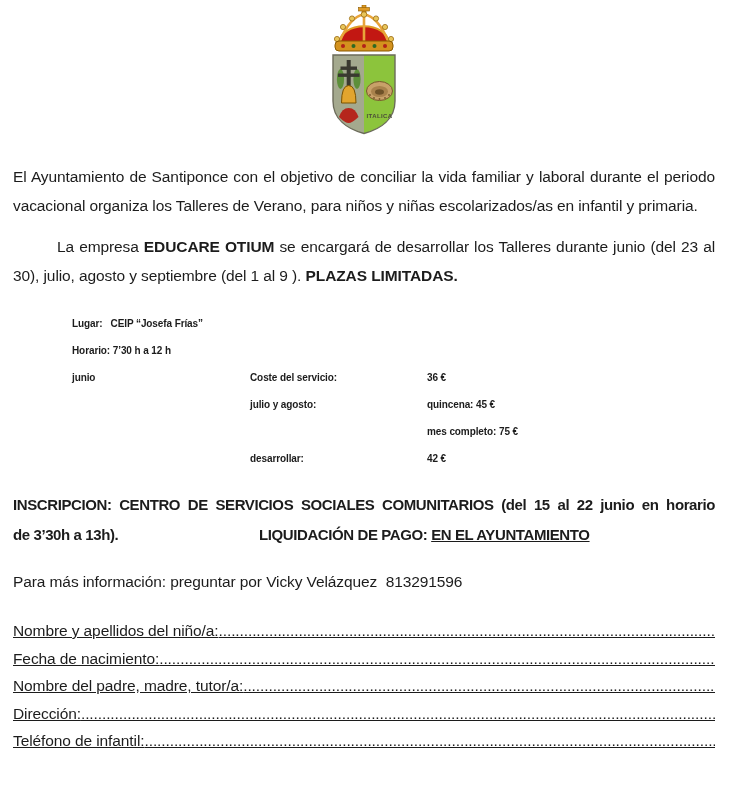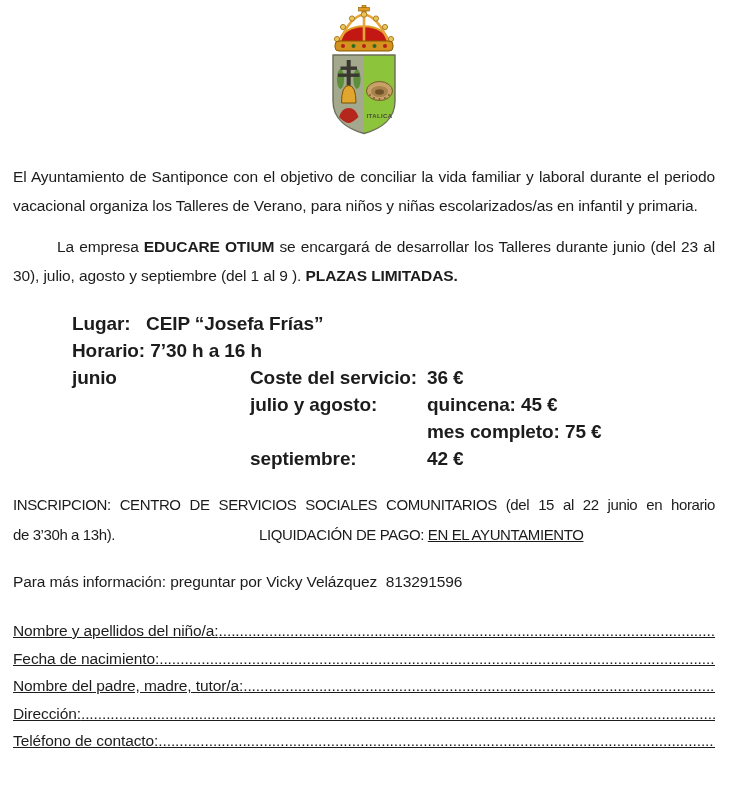--- a/index.html
+++ b/index.html
@@ -12,23 +12,23 @@
     background:#ffffff;
     color:#1c1c1c;
     font-family:"Liberation Sans", sans-serif;
   }
   .logo{display:block;width:78px;margin:5px auto 0;}
   .p{font-size:15.5px;line-height:29px;text-align:justify;letter-spacing:-0.1px;margin:0;}
   .intro{margin-top:27px;}
   .empresa{margin-top:12px;text-indent:44px;}
   .b{font-weight:bold;}
   .pre{white-space:pre-wrap;}
-  .detalles{margin:20px 0 0 59px;font-weight:bold;font-size:19px;line-height:27px;letter-spacing:-0.1px;}
+  .detalles{margin:20px 0 0 59px;font-weight:bold;font-size:10px;line-height:27px;letter-spacing:-0.1px;}
   .cost-row{display:grid;grid-template-columns:178px 177px auto;}
-  .inscripcion{margin-top:18px;font-weight:normal;font-size:15px;letter-spacing:-0.4px;line-height:30px;}
+  .inscripcion{margin-top:18px;font-weight:bold;font-size:15px;letter-spacing:-0.4px;line-height:30px;}
   .insc-l1{white-space:nowrap;text-align:justify;text-align-last:justify;}
   .insc-l2{position:relative;white-space:nowrap;}
   .insc-liq{position:absolute;left:246px;top:0;}
   .u{text-decoration:underline;}
   .contacto{margin-top:17px;font-size:15.5px;line-height:29px;letter-spacing:-0.1px;white-space:pre-wrap;}
   .formulario{margin-top:21px;font-size:15.5px;letter-spacing:-0.1px;}
   .campo{display:flex;line-height:27.5px;text-decoration:underline;}
   .campo .label{white-space:pre;}
   .campo .dots{flex:1;overflow:hidden;white-space:nowrap;}
 </style>
@@ -93,40 +93,40 @@
       <text x="54.5" y="113" text-anchor="middle" font-size="6" font-weight="bold" letter-spacing="0.4" fill="#4a4a38" font-family="Liberation Sans, sans-serif">ITALICA</text>
     </g>
   </svg>
 
   <p class="p intro">El Ayuntamiento de Santiponce con el objetivo de conciliar la vida familiar y laboral durante el periodo vacacional organiza los Talleres de Verano, para niños y niñas escolarizados/as en infantil y primaria.</p>
 
   <p class="p empresa"><span>La empresa </span><span class="b">EDUCARE OTIUM</span><span> se encargará de desarrollar los Talleres durante junio (del 23 al 30), julio, agosto y septiembre (del 1 al 9 ). </span><span class="b">PLAZAS LIMITADAS.</span></p>
 
   <div class="detalles">
     <div class="pre">Lugar:   CEIP “Josefa Frías”</div>
-    <div class="pre">Horario: 7’30 h a 16 h</div>
+    <div class="pre">Horario: 7’30 h a 12 h</div>
     <div>
       <div class="cost-row">
         <span>junio</span>
         <span>Coste del servicio:</span>
         <span>36 €</span>
       </div>
       <div class="cost-row">
         <span></span>
         <span>julio y agosto:</span>
         <span>quincena: 45 €</span>
       </div>
       <div class="cost-row">
         <span></span>
         <span></span>
         <span>mes completo: 75 €</span>
       </div>
       <div class="cost-row">
         <span></span>
-        <span>septiembre:</span>
+        <span>desarrollar:</span>
         <span>42 €</span>
       </div>
     </div>
   </div>
 
   <div class="inscripcion">
     <div class="insc-l1">INSCRIPCION: CENTRO DE SERVICIOS SOCIALES COMUNITARIOS (del 15 al 22 junio en horario</div>
     <div class="insc-l2">
       <span>de 3’30h a 13h).</span>
       <span class="insc-liq"><span>LIQUIDACIÓN DE PAGO: </span><span class="u">EN EL AYUNTAMIENTO</span></span>
@@ -146,18 +146,18 @@
     </div>
     <div class="campo">
       <span class="label">Nombre del padre, madre, tutor/a:</span>
       <span class="dots">......................................................................................................................................................................................................................................</span>
     </div>
     <div class="campo">
       <span class="label">Dirección:</span>
       <span class="dots">......................................................................................................................................................................................................................................</span>
     </div>
     <div class="campo">
-      <span class="label">Teléfono de contacto:</span>
+      <span class="label">Teléfono de infantil:</span>
       <span class="dots">......................................................................................................................................................................................................................................</span>
     </div>
   </div>
 
 </div>
 
 </body></html>

